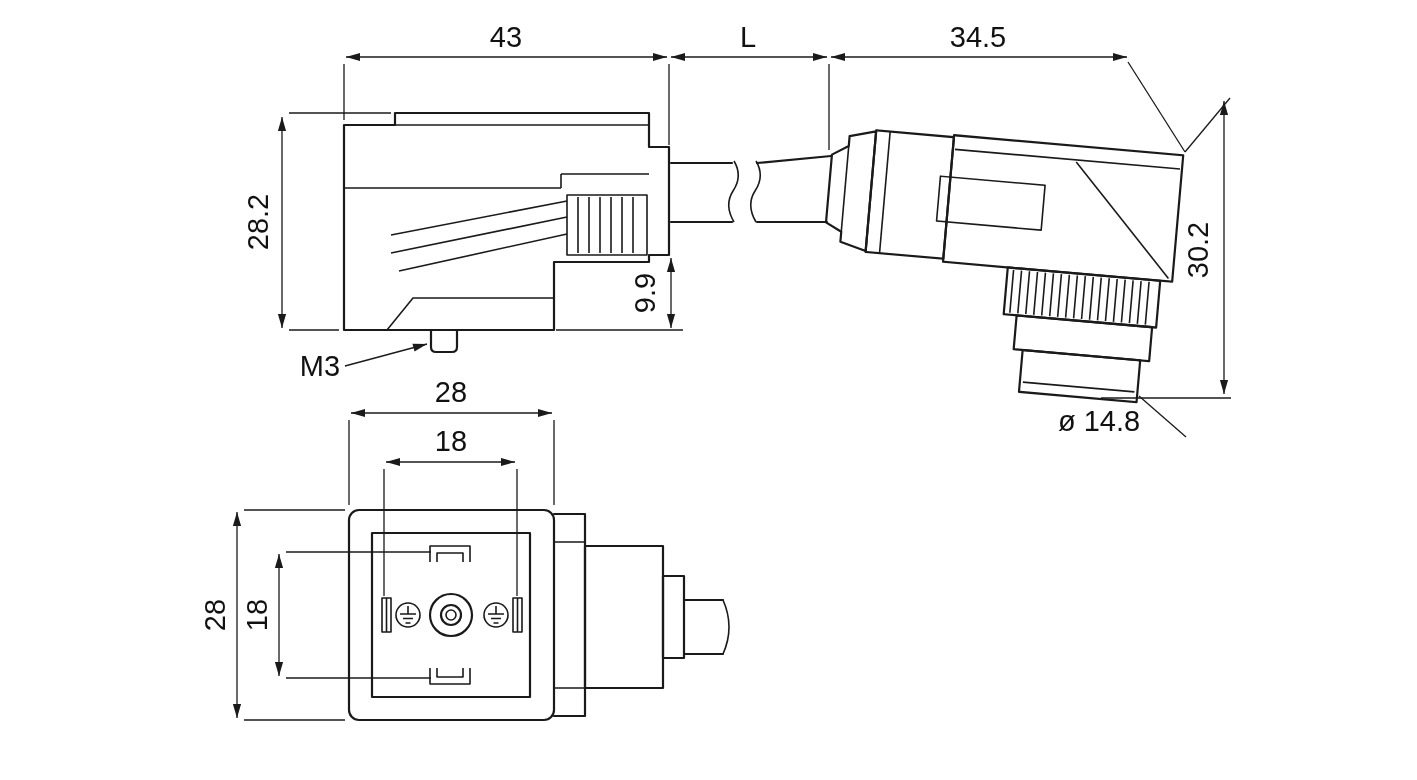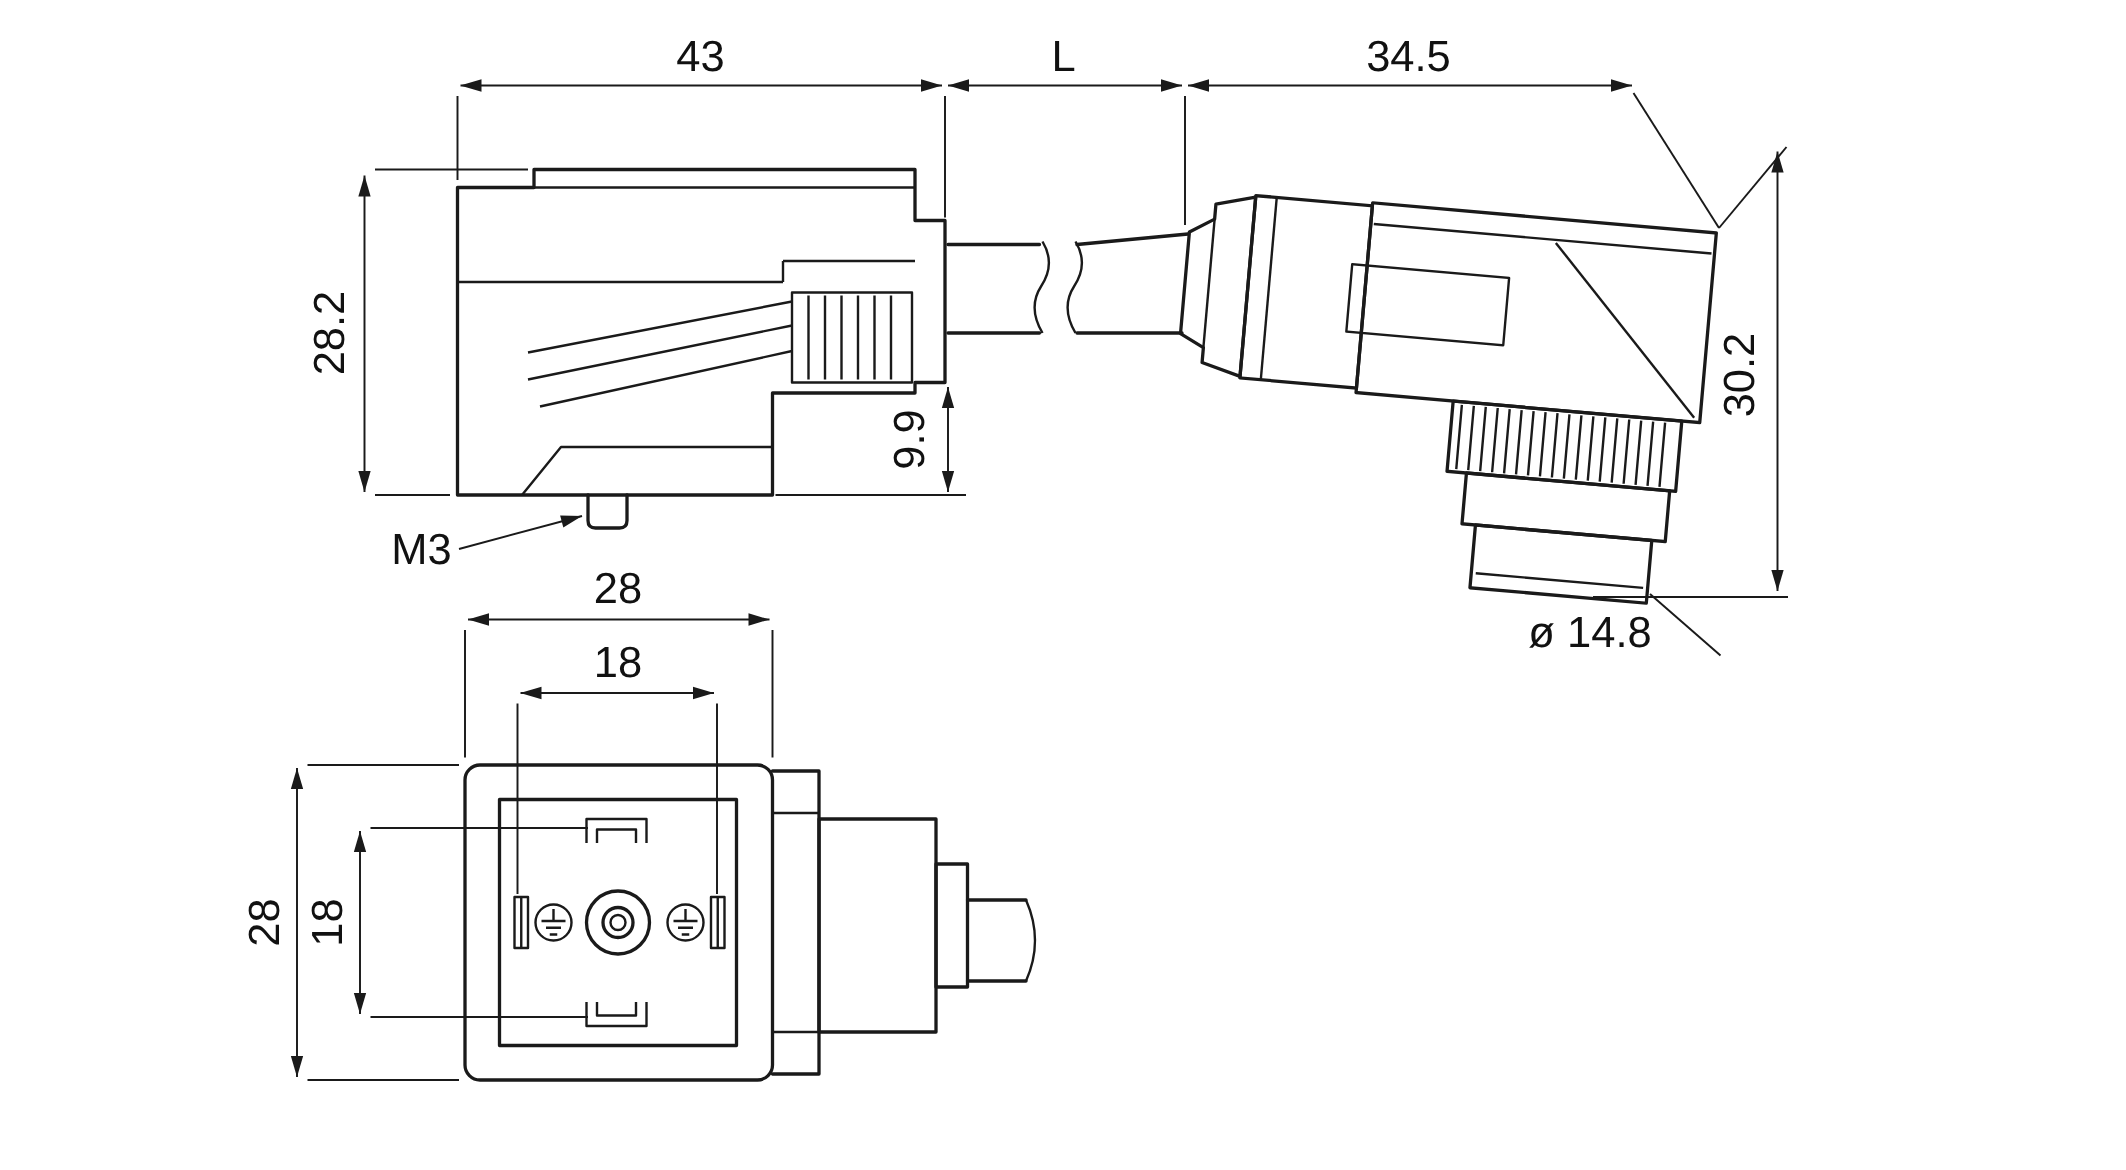--- a/index.html
+++ b/index.html
@@ -1,17 +1,17 @@
 <!DOCTYPE html>
 <html style="--line: #1a1a1a; --bg: #ffffff;"><head>
 <meta charset="utf-8">
 <style>
   :root { --line:#1a1a1a; --bg:#ffffff; }
   html,body { margin:0; padding:0; background:var(--bg); }
-  .canvas { width:1192px; height:780px; position:relative; background:var(--bg); overflow:hidden; }
+  .canvas { width:1192px; height:780px; position:relative; background:var(--bg); overflow:hidden;padding-left:39px; }
   svg { display:block; }
   .ol   { fill:none; stroke:var(--line); stroke-width:2.2; stroke-linejoin:round; stroke-linecap:round; }
   .thin { fill:none; stroke:var(--line); stroke-width:1.6; stroke-linejoin:round; }
   .dl   { fill:none; stroke:var(--line); stroke-width:1.3; }
   .dt   { font-family:"Liberation Sans", sans-serif; font-size:29px; fill:#111; }
 </style>
 </head>
 <body>
 
 <div class="canvas">

